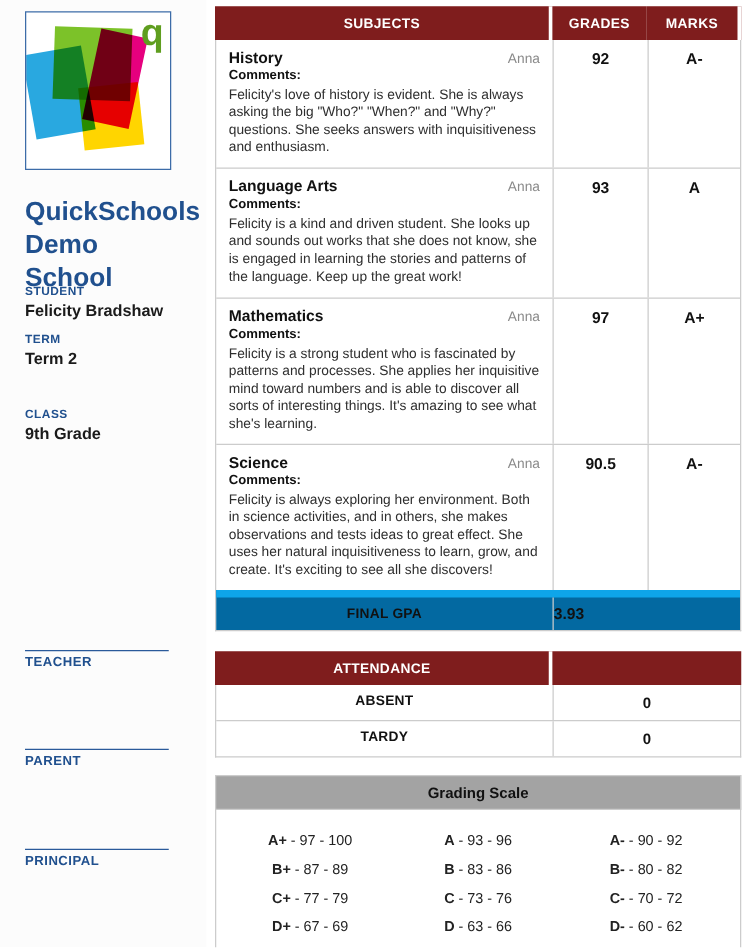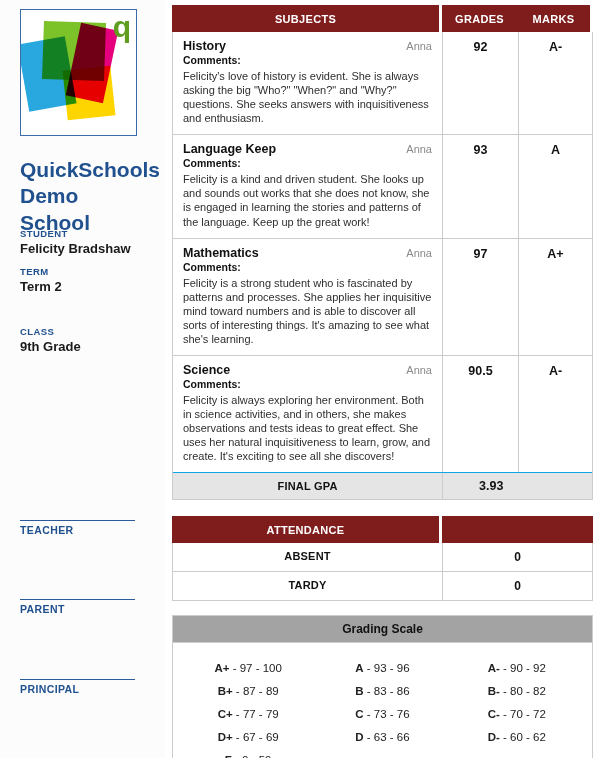--- a/index.html
+++ b/index.html
@@ -37,21 +37,21 @@
   .cell-main { flex:0 0 270px; border-right:1px solid #ccc; padding:7px 10px 9px; }
   .cell-mark { flex:0 0 76px; border-right:1px solid #ccc; text-align:center;
                padding-top:8px; font-size:12.5px; font-weight:bold; }
   .cell-grade { flex:1 1 auto; text-align:center; padding-top:8px; font-size:12.5px; font-weight:bold; }
   .s-head { display:flex; justify-content:space-between; align-items:baseline; }
   .s-name { font-size:12.5px; font-weight:bold; }
   .s-teacher { font-size:11px; color:#8a8a8a; }
   .s-clabel { font-size:10.5px; font-weight:bold; margin-top:1px; }
   .s-comment { font-size:11px; color:#2e2e2e; line-height:1.28; margin-top:3px; }
 
-  .gpa-row { display:flex; background:#e5e5e5; border-top:1px solid #0ea5e9;gap:36px; }
+  .gpa-row { display:flex; background:#0369a1; border-top:6px solid #0ea5e9; }
   .gpa-label { flex:0 0 270px; border-right:1px solid #ccc; text-align:center;
                font-size:11px; font-weight:bold; padding:7px 0; letter-spacing:.2px; }
   .gpa-value { flex:1 1 auto; font-size:12.5px; font-weight:bold; padding:6px 0; }
 
   
   #attendance { margin-top:16px; }
   .att-hdr-left { flex:0 0 270px; border-right:3px solid #fff; }
   .att-hdr-right { flex:1 1 auto; }
   .att-row { display:flex; border-top:1px solid #ccc; }
   .att-row:first-child { border-top:none; }
@@ -133,21 +133,21 @@
             <div class="s-clabel">Comments:</div>
             <div class="s-comment">Felicity's love of history is evident. She is always asking the big "Who?" "When?" and "Why?" questions. She seeks answers with inquisitiveness and enthusiasm.</div>
           </div>
           <div class="cell-mark">92</div>
           <div class="cell-grade">A-</div>
         </div>
 
         <div class="s-row">
           <div class="cell-main">
             <div class="s-head">
-              <span class="s-name">Language Keep</span>
+              <span class="s-name">Language Arts</span>
               <span class="s-teacher">Anna</span>
             </div>
             <div class="s-clabel">Comments:</div>
             <div class="s-comment">Felicity is a kind and driven student. She looks up and sounds out works that she does not know, she is engaged in learning the stories and patterns of the language. Keep up the great work!</div>
           </div>
           <div class="cell-mark">93</div>
           <div class="cell-grade">A</div>
         </div>
 
         <div class="s-row">

